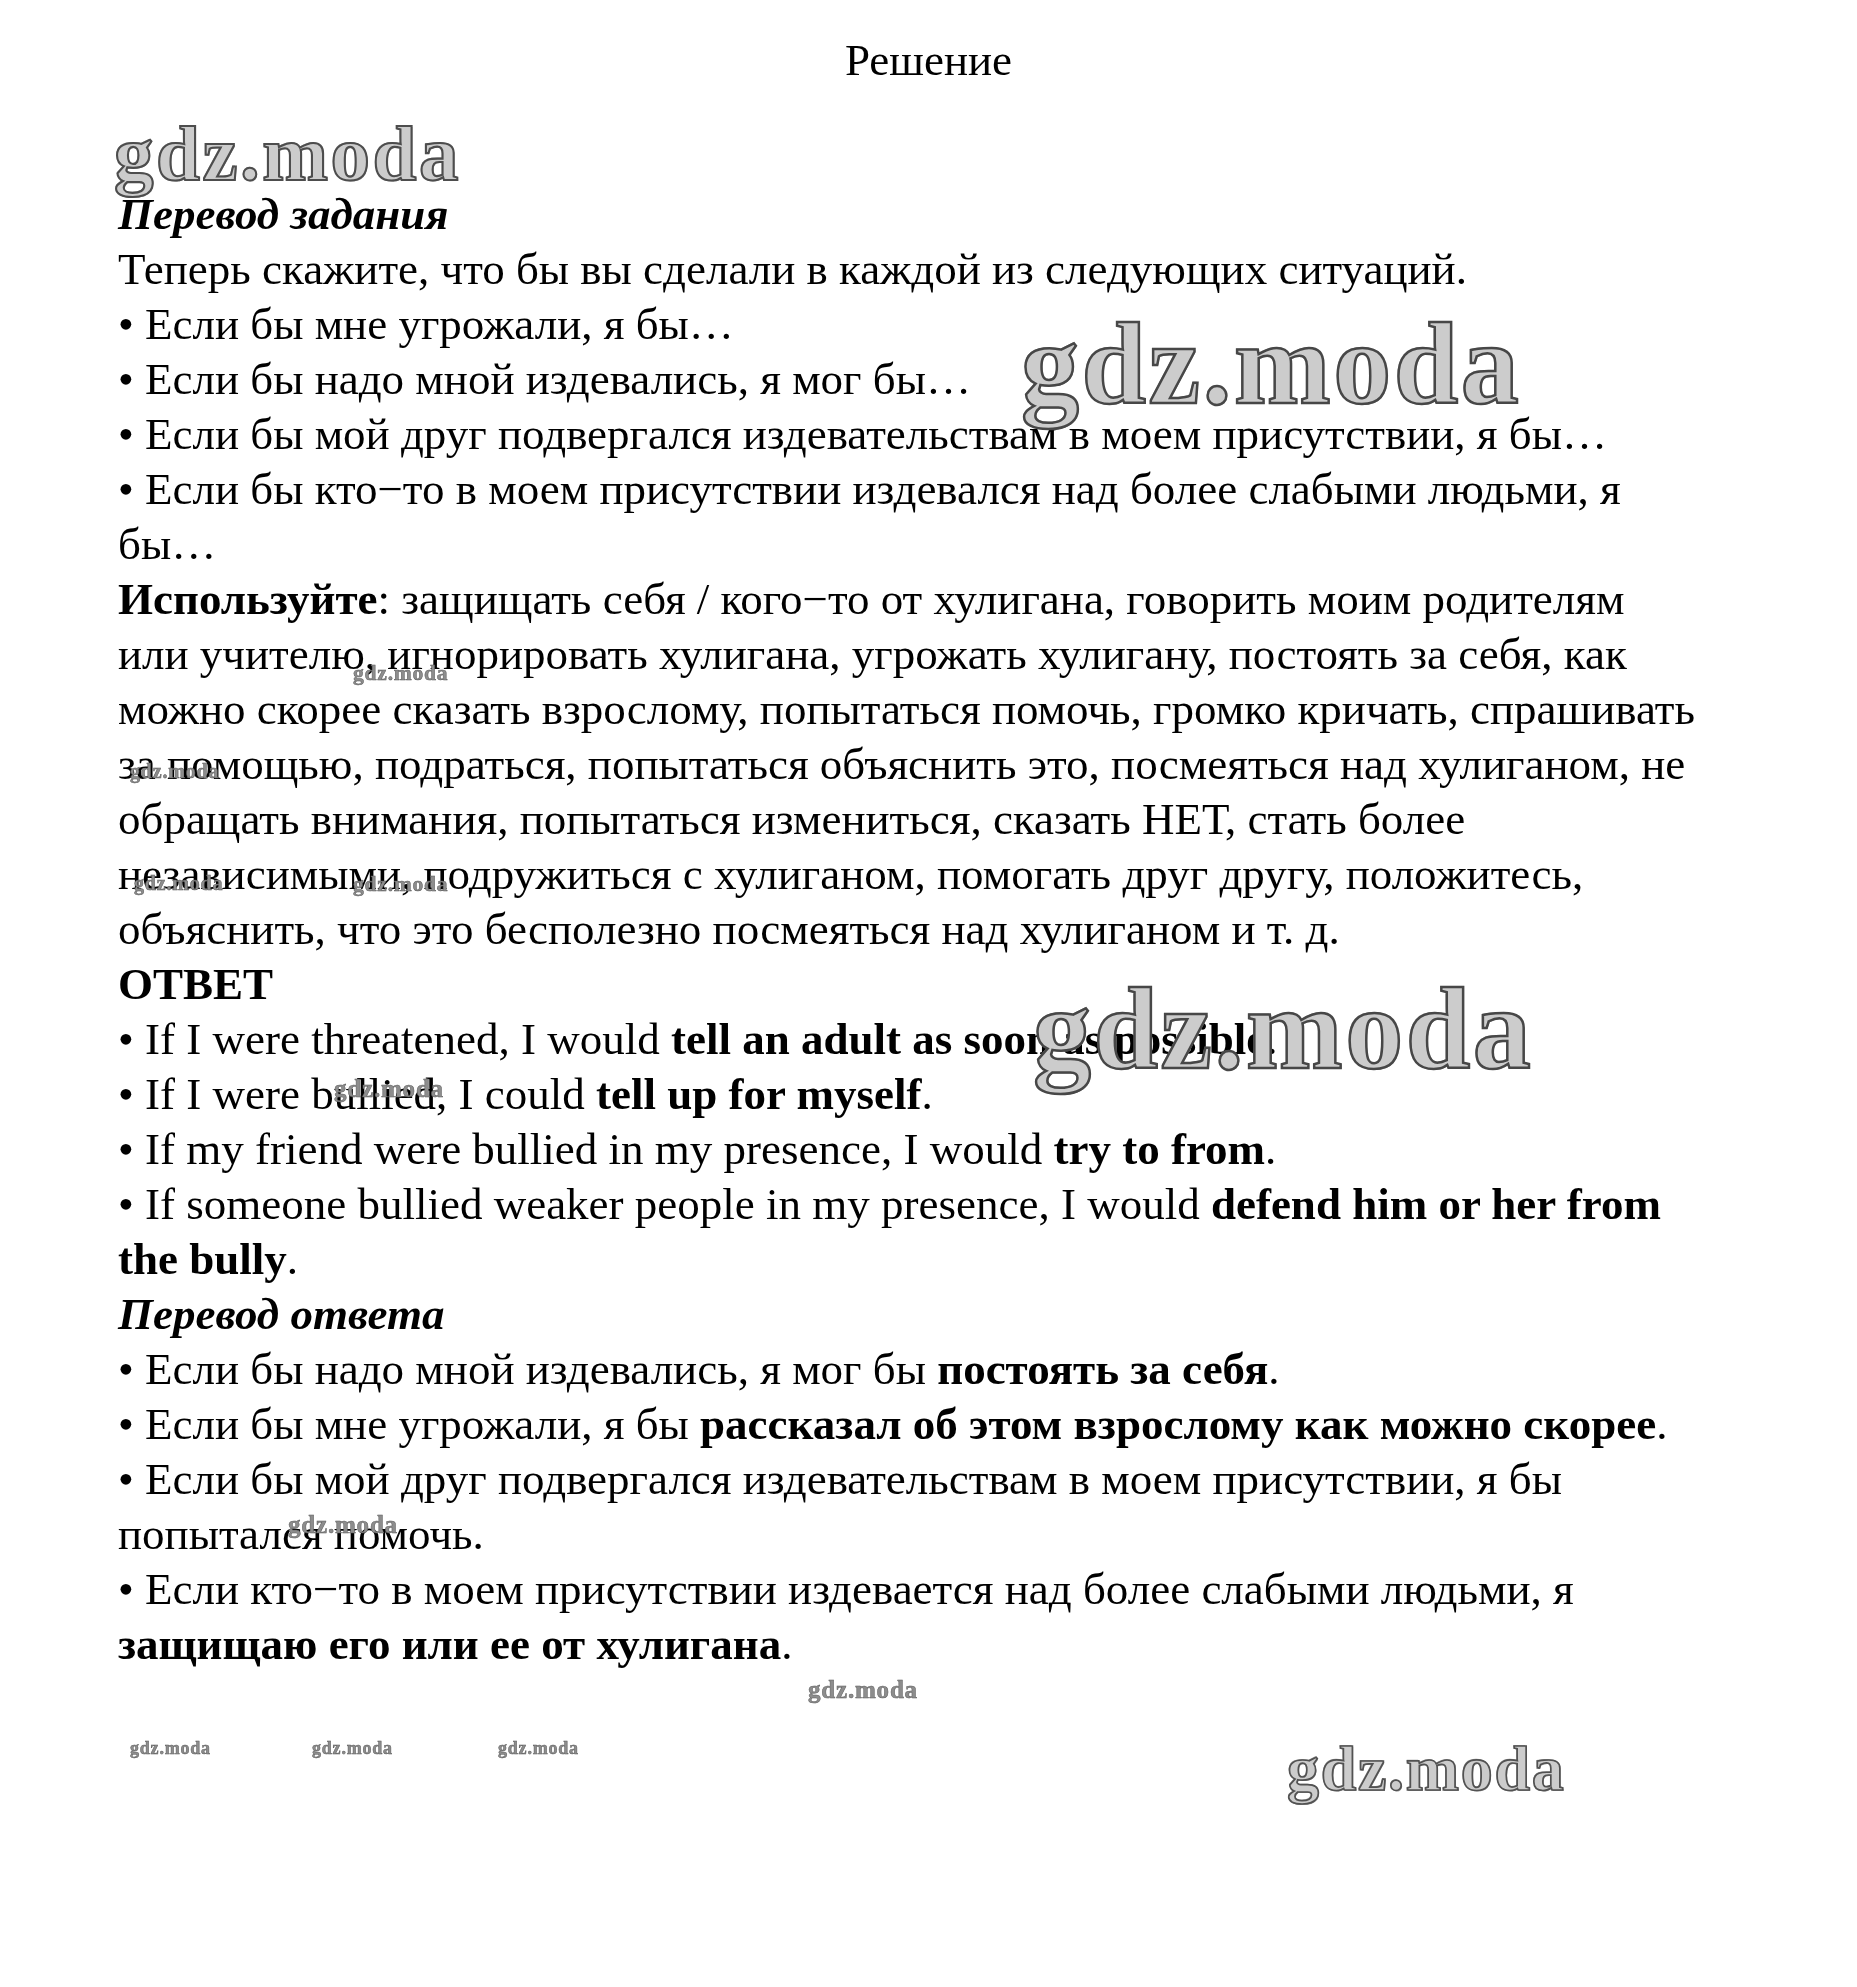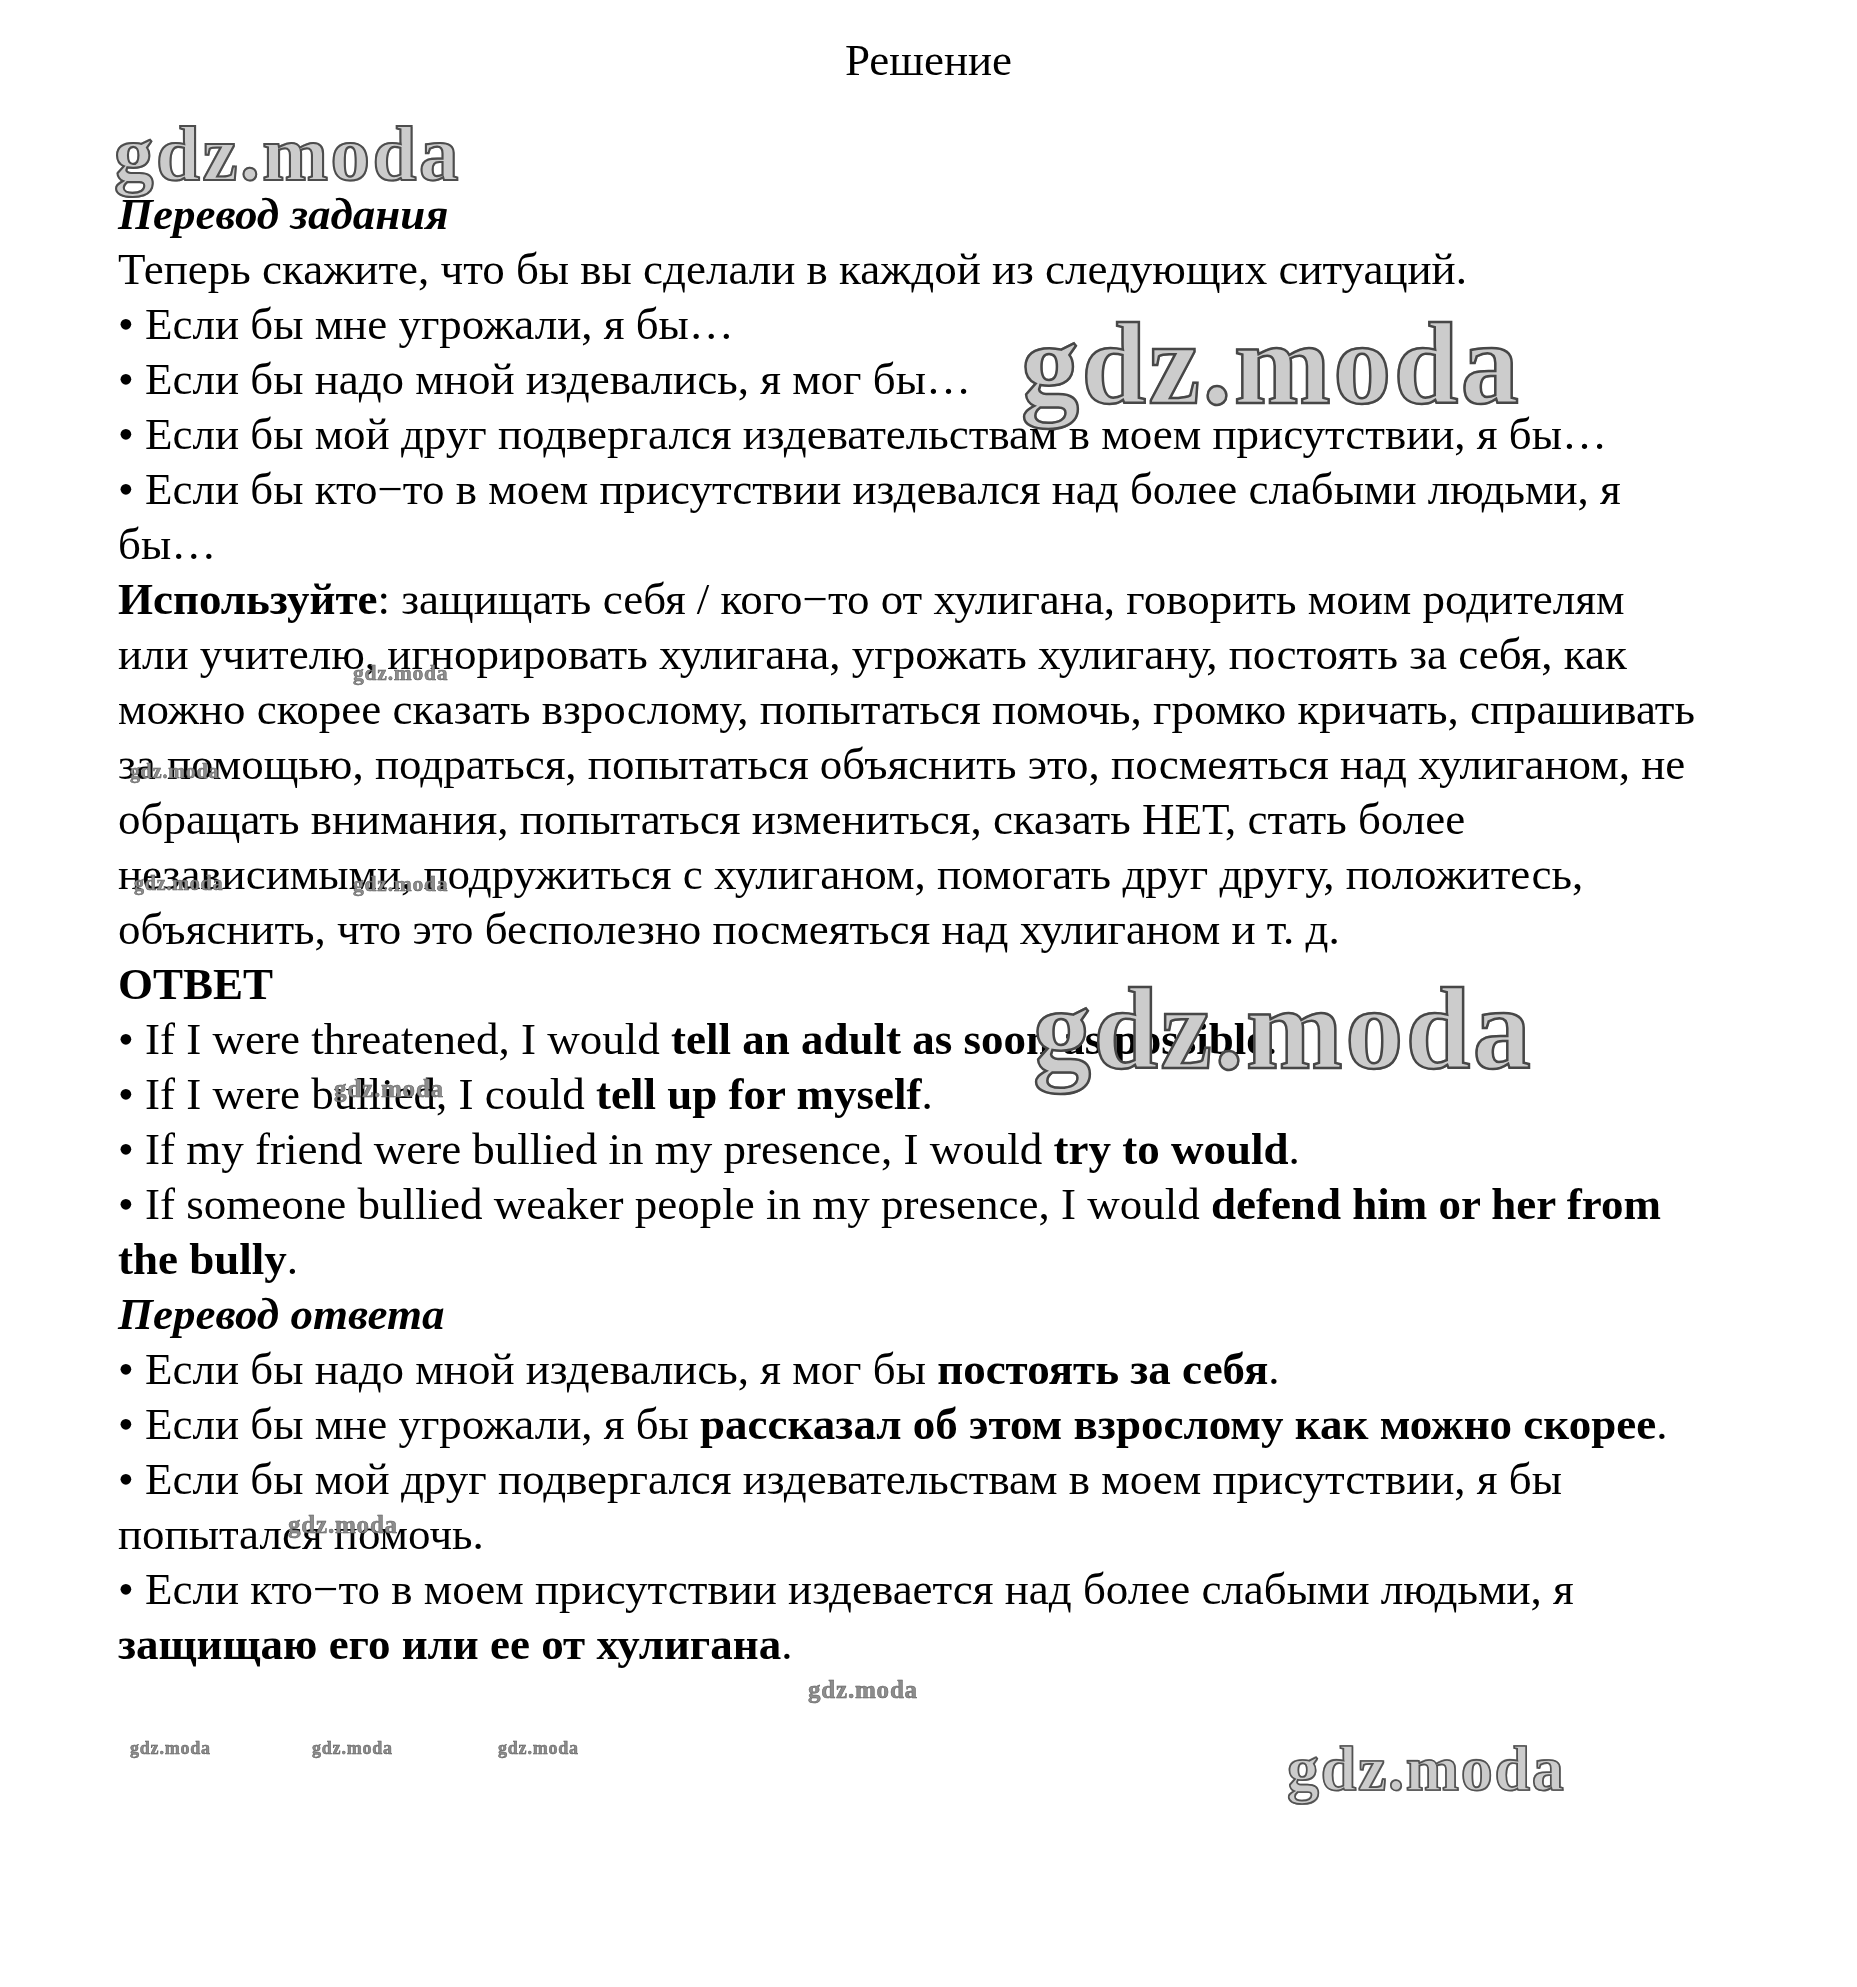--- a/index.html
+++ b/index.html
@@ -81,21 +81,21 @@
       <p class="heading-italic"><span style="font-weight: bold; font-style: italic; text-align: center;">Перевод задания</span></p>
       <p class="body"><span>Теперь скажите, что бы вы сделали в каждой из следующих ситуаций.</span></p>
       <p class="body"><span>• Если бы мне угрожали, я бы…</span></p>
       <p class="body"><span>• Если бы надо мной издевались, я мог бы…</span></p>
       <p class="body"><span>• Если бы мой друг подвергался издевательствам в моем присутствии, я бы…</span></p>
       <p class="body"><span>• Если бы кто−то в моем присутствии издевался над более слабыми людьми, я бы…</span></p>
       <p class="body"><span style="font-weight: bold;">Используйте</span><span>: защищать себя / кого−то от хулигана, говорить моим родителям или учителю, игнорировать хулигана, угрожать хулигану, постоять за себя, как можно скорее сказать взрослому, попытаться помочь, громко кричать, спрашивать за помощью, подраться, попытаться объяснить это, посмеяться над хулиганом, не обращать внимания, попытаться измениться, сказать НЕТ, стать более независимыми, подружиться с хулиганом, помогать друг другу, положитесь, объяснить, что это бесполезно посмеяться над хулиганом и т. д.</span></p>
       <p class="heading"><span style="font-weight: bold;">ОТВЕТ</span></p>
       <p class="body"><span>• If I were threatened, I would </span><span style="font-weight: bold;">tell an adult as soon as possible</span><span>.</span></p>
       <p class="body"><span>• If I were bullied, I could </span><span style="font-weight: bold;">tell up for myself</span><span>.</span></p>
-      <p class="body"><span>• If my friend were bullied in my presence, I would </span><span style="font-weight: bold;">try to would</span><span>.</span></p>
+      <p class="body"><span>• If my friend were bullied in my presence, I would </span><span style="font-weight: bold;">try to from</span><span>.</span></p>
       <p class="body"><span>• If someone bullied weaker people in my presence, I would </span><span style="font-weight: bold;">defend him or her from the bully</span><span>.</span></p>
       <p class="heading-italic"><span style="font-weight: bold; font-style: italic;">Перевод ответа</span></p>
       <p class="body"><span>• Если бы надо мной издевались, я мог бы </span><span style="font-weight: bold;">постоять за себя</span><span>.</span></p>
       <p class="body"><span>• Если бы мне угрожали, я бы </span><span style="font-weight: bold;">рассказал об этом взрослому как можно скорее</span><span>.</span></p>
       <p class="body"><span>• Если бы мой друг подвергался издевательствам в моем присутствии, я бы </span><span style="font-weight: normal;">попытался помочь</span><span>.</span></p>
       <p class="body"><span>• Если кто−то в моем присутствии издевается над более слабыми людьми, я </span><span style="font-weight: bold;">защищаю его или ее от хулигана</span><span>.</span></p>
     </div>
 
   <div class="wm-layer">
       <div class="wm wm-large" style="left: 114px; top: 109px; font-size: 79px;">gdz.moda</div>

